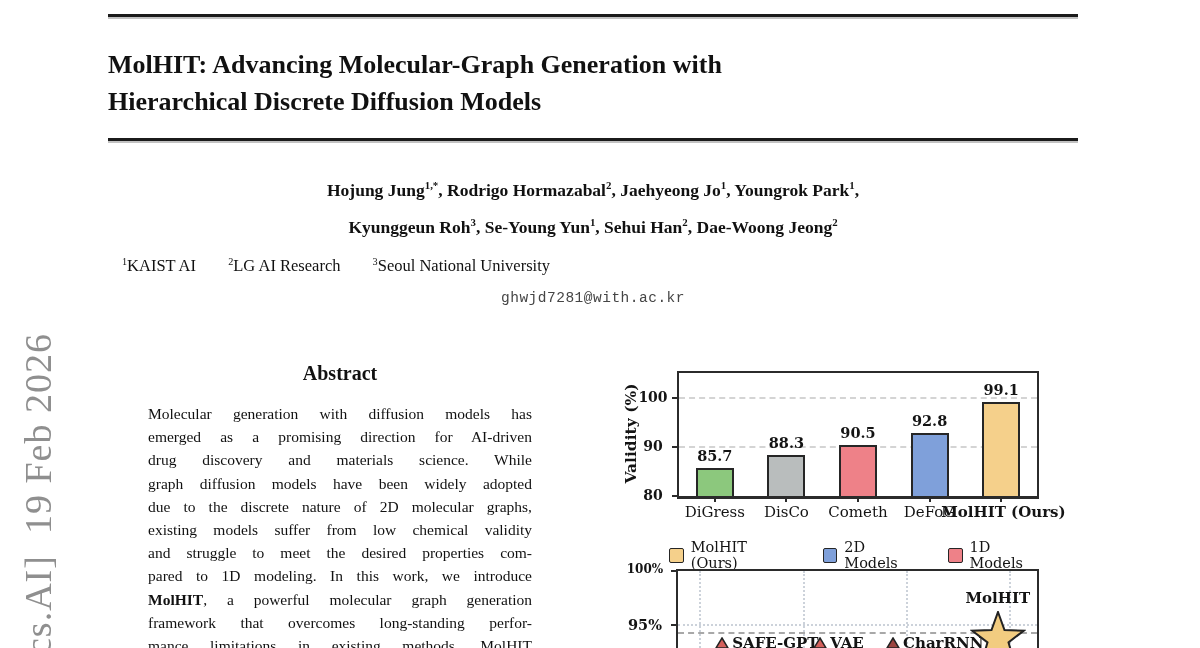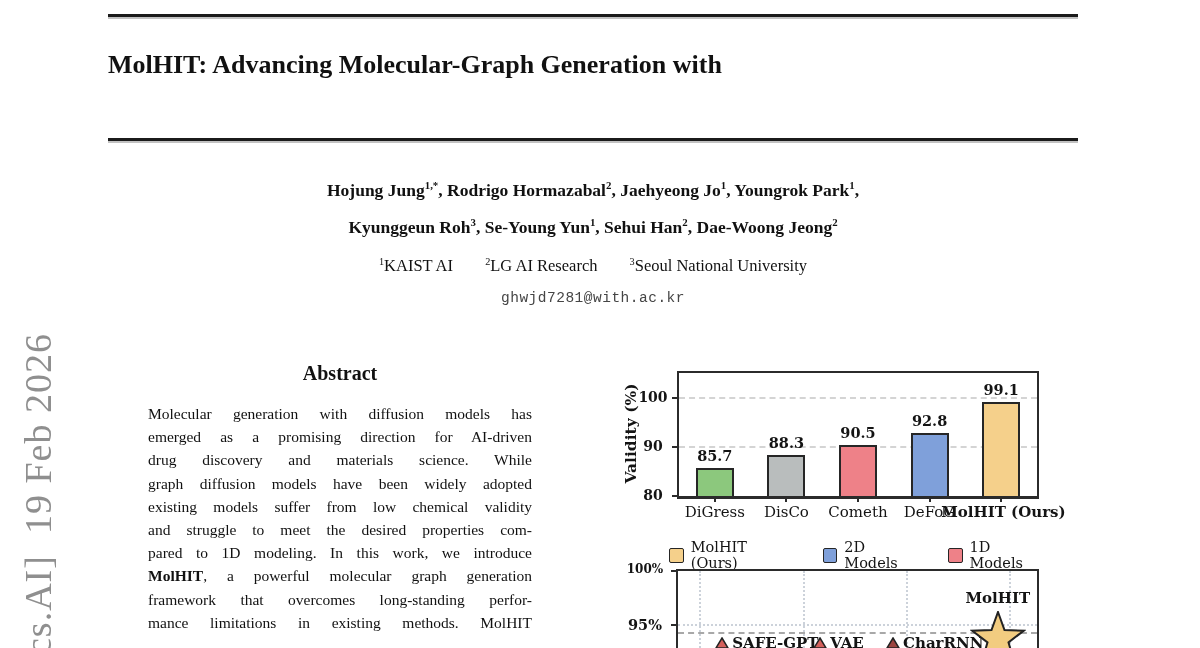--- a/index.html
+++ b/index.html
@@ -15,21 +15,21 @@
   
   .rule{position:absolute;left:108px;width:970px;height:3px;background:#1b1b1b;
         box-shadow:0 2px 0 rgba(120,120,120,.45)}
 
   
   #title{position:absolute;left:108px;top:46px;width:970px;text-align:left;
          font-weight:bold;font-size:26px;line-height:37px}
   .authorline{position:absolute;left:108px;width:970px;text-align:center;
               font-weight:bold;font-size:17.5px}
   sup{font-size:62%;vertical-align:super;line-height:0}
-  #affils{position:absolute;left:108px;top:256px;width:970px;text-align:center;font-size:16.5px}
+  #affils{position:absolute;left:108px;top:256px;width:970px;text-align:left;font-size:16.5px}
   .affil{display:inline-block;margin:0 14px;white-space:nowrap}
   #email{position:absolute;left:108px;top:290px;width:970px;text-align:center;
          font-family:"Liberation Mono","DejaVu Sans Mono",monospace;font-size:14.5px;
          color:#454545;letter-spacing:.5px}
 
   
   #abstract-heading{position:absolute;left:148px;top:362px;width:384px;text-align:center;
                     font-weight:bold;font-size:20px}
   #abstract-body{position:absolute;left:148px;top:402px;width:384px;font-size:15.5px;
                  line-height:23.2px}
@@ -59,20 +59,21 @@
 </head>
 <body>
 
 <div id="watermark">cs.AI]  19 Feb 2026</div>
 
 <div class="rule" style="top:14px"></div>
 <div class="rule" style="top:138px"></div>
 
 <div id="title">
   <div>MolHIT: Advancing Molecular-Graph Generation with</div>
+  <div>Hierarchical Discrete Diffusion Models</div>
 </div>
 
 <div class="authorline" style="top:180px">
   <span><span>Hojung Jung</span><sup>1,*</sup><span>, </span></span>
   <span><span>Rodrigo Hormazabal</span><sup>2</sup><span>, </span></span>
   <span><span>Jaehyeong Jo</span><sup>1</sup><span>, </span></span>
   <span><span>Youngrok Park</span><sup>1</sup><span>,</span></span>
 </div>
 <div class="authorline" style="top:217px">
   <span><span>Kyunggeun Roh</span><sup>3</sup><span>, </span></span>
@@ -88,20 +89,21 @@
 </div>
 
 <div id="email">ghwjd7281@with.ac.kr</div>
 
 <div id="abstract-heading">Abstract</div>
 <div id="abstract-body">
   <div class="abs-line"><b></b><span>Molecular generation with diffusion models has</span></div>
   <div class="abs-line"><b></b><span>emerged as a promising direction for AI-driven</span></div>
   <div class="abs-line"><b></b><span>drug discovery and materials science. While</span></div>
   <div class="abs-line"><b></b><span>graph diffusion models have been widely adopted</span></div>
+  <div class="abs-line"><b></b><span>due to the discrete nature of 2D molecular graphs,</span></div>
   <div class="abs-line"><b></b><span>existing models suffer from low chemical validity</span></div>
   <div class="abs-line"><b></b><span>and struggle to meet the desired properties com-</span></div>
   <div class="abs-line"><b></b><span>pared to 1D modeling. In this work, we introduce</span></div>
   <div class="abs-line"><b>MolHIT</b><span>, a powerful molecular graph generation</span></div>
   <div class="abs-line"><b></b><span>framework that overcomes long-standing perfor-</span></div>
   <div class="abs-line"><b></b><span>mance limitations in existing methods. MolHIT</span></div>
 </div>
 
 <div id="figure-layer" class="abs" style="left:0;top:0;width:1200px;height:648px">
     <div class="frame" style="left: 677px; top: 371px; width: 362px; height: 128px;"></div>

